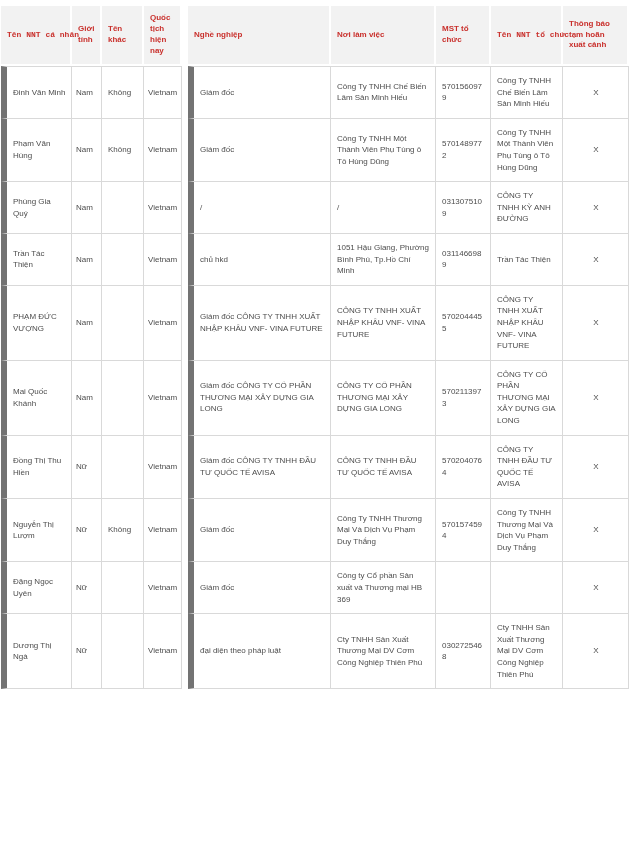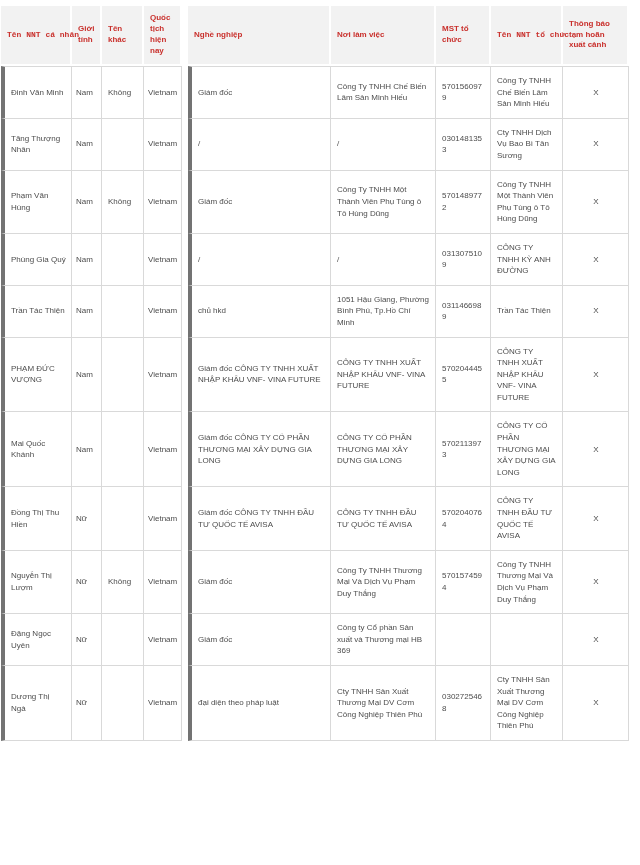--- a/index.html
+++ b/index.html
@@ -47,21 +47,21 @@
     background: #ffffff;
     color: #4d4d4d;
     font-size: 8px;
     line-height: 1.45;
     vertical-align: middle;
     padding: 8px 5px 8px 6px;
     border-right: 1px solid #d9d9d9;
     border-bottom: 1px solid #d9d9d9;
     word-wrap: break-word;
   }
-  table.nnt td.sec-start { border-left: 4px solid #737373; }
+  table.nnt td.sec-start { border-left: 6px solid #737373; }
   table.nnt tbody tr:first-child td { border-top: 1px solid #d9d9d9; }
   table.nnt tbody tr:first-child td.spacer { border-top: none; }
   table.nnt td.c1, table.nnt td.c3 { padding-left: 4px; padding-right: 3px; white-space: nowrap; margin-top: 23px; }
   table.nnt td.c8 { text-align: center; }
 </style>
 </head>
 <body>
 
 <div class="page">
   <table class="nnt">
@@ -98,32 +98,20 @@
           <td class="c2">Không</td>
           <td class="c3">Vietnam</td>
           <td class="spacer"></td>
           <td class="c4 sec-start">Giám đốc</td>
           <td class="c5">Công Ty TNHH Chế Biến Lâm Sản Minh Hiếu</td>
           <td class="c6">5701560979</td>
           <td class="c7">Công Ty TNHH Chế Biến Lâm Sản Minh Hiếu</td>
           <td class="c8">X</td>
         </tr>
         <tr>
-          <td class="c0 sec-start">Tăng Thượng Nhân</td>
-          <td class="c1">Nam</td>
-          <td class="c2"></td>
-          <td class="c3">Vietnam</td>
-          <td class="spacer"></td>
-          <td class="c4 sec-start">/</td>
-          <td class="c5">/</td>
-          <td class="c6">0301481353</td>
-          <td class="c7">Cty TNHH Dịch Vụ Bao Bì Tân Sương</td>
-          <td class="c8">X</td>
-        </tr>
-        <tr>
           <td class="c0 sec-start">Phạm Văn Hùng</td>
           <td class="c1">Nam</td>
           <td class="c2">Không</td>
           <td class="c3">Vietnam</td>
           <td class="spacer"></td>
           <td class="c4 sec-start">Giám đốc</td>
           <td class="c5">Công Ty TNHH Một Thành Viên Phụ Tùng ô Tô Hùng Dũng</td>
           <td class="c6">5701489772</td>
           <td class="c7">Công Ty TNHH Một Thành Viên Phụ Tùng ô Tô Hùng Dũng</td>
           <td class="c8">X</td>

